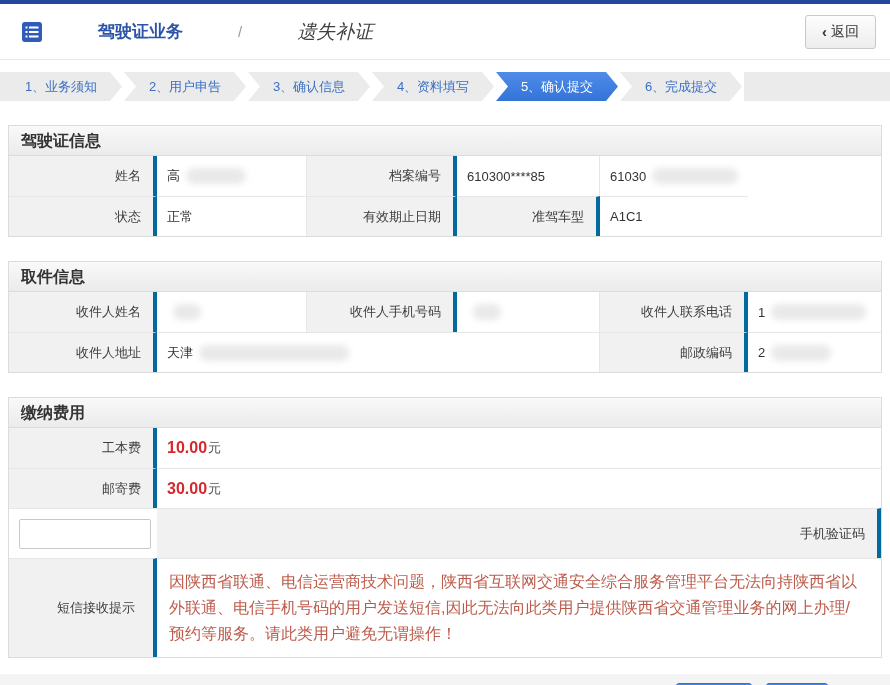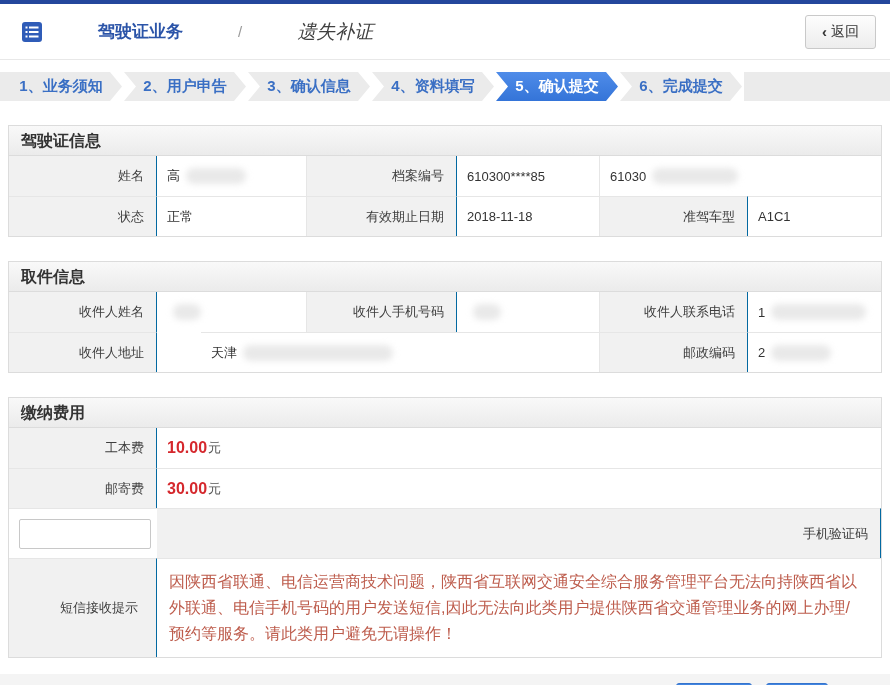--- a/index.html
+++ b/index.html
@@ -17,40 +17,40 @@
   .header .subtitle { font-size:19px; color:#404040;font-style:italic; }
   .header .spacer { flex:1; }
   .btn-back { display:inline-flex; align-items:center; gap:4px; padding:7px 16px;
     background:linear-gradient(#fdfdfd,#ededed); border:1px solid #c9c9c9;
     border-radius:3px; font-size:14px; color:#333; cursor:pointer; }
   .btn-back .chev { font-weight:bold; font-size:15px; }
 
   
   .steps { display:flex; margin-top:12px; height:29px; background:#fff; }
   .step { width:122px; margin-right:2px; display:flex; align-items:center; justify-content:center;
-    background:#ebebeb; color:#3a6fc4; font-size:15px; font-weight:bold;
+    background:#ebebeb; color:#3a6fc4; font-size:13px; font-weight:normal;
     clip-path:polygon(0 0, calc(100% - 12px) 0, 100% 50%, calc(100% - 12px) 100%, 0 100%, 12px 50%); }
   .step.first { clip-path:polygon(0 0, calc(100% - 12px) 0, 100% 50%, calc(100% - 12px) 100%, 0 100%); }
   .step.active { background:linear-gradient(#4f8ce9,#3474d8); color:#fff; }
   .step-filler { flex:1; background:#ebebeb; }
 
   
   .section { margin:24px 8px 0; border:1px solid #dcdcdc; }
   .section-header { height:30px; line-height:29px; padding-left:12px; font-size:16px; font-weight:bold;
     color:#333; background:linear-gradient(#f9f9f9,#ebebeb); border-bottom:1px solid #dcdcdc; }
   .grid6 { display:grid; grid-template-columns:148px 150px 150px 143px 148px 1fr; }
   .grid2 { display:grid; grid-template-columns:148px 1fr; }
   .cell { min-height:40px; display:flex; align-items:center; font-size:13px;
     border-top:1px solid #e6e6e6; background:#fff; padding:4px 10px; }
   .row1 .cell { border-top:none; }
   .cell.label { background:#f1f1f1; justify-content:flex-end; text-align:right; color:#3d3d3d;
-    padding-right:12px; border-right:1px solid #0369a1; }
+    padding-right:12px; border-right:4px solid #0369a1; }
   .cell.value { border-right:1px solid #e6e6e6; }
   .cell.value.last { border-right:none; }
-  .span3 { grid-column:span 3;margin-left:44px; }
+  .span3 { grid-column:span 3; }
 
   .redact { display:inline-block; height:16px; background:#e9e9e9; border-radius:8px;
     filter:blur(3px); margin-left:6px; vertical-align:middle; }
   .r-sm { width:28px; } .r-md { width:60px; } .r-lg { width:95px; } .r-xl { width:150px; }
 
   .fee-num { color:#d5282d; font-weight:bold; font-size:16px; }
   .fee-cur { color:#555; font-size:13px; margin-left:1px; }
 
   .cell.code-row { min-height:50px; }
   .code-input { width:132px; height:30px; border:1px solid #c8c8c8; border-radius:2px;
@@ -114,21 +114,20 @@
     <div class="cell value">610300****85</div>
     <div class="cell value last">
       <span>61030</span>
         <span class="redact r-lg"></span>
     </div>
   </div>
   <div class="grid6">
     <div class="cell label">状态</div>
     <div class="cell value">正常</div>
     <div class="cell label">有效期止日期</div>
-    <div class="cell value">2018-11-18</div>
     <div class="cell label">准驾车型</div>
     <div class="cell value last">A1C1</div>
   </div>
 </div>
 
 <div class="section">
   <div class="section-header">取件信息</div>
   <div class="grid6 row1">
     <div class="cell label">收件人姓名</div>
     <div class="cell value">

